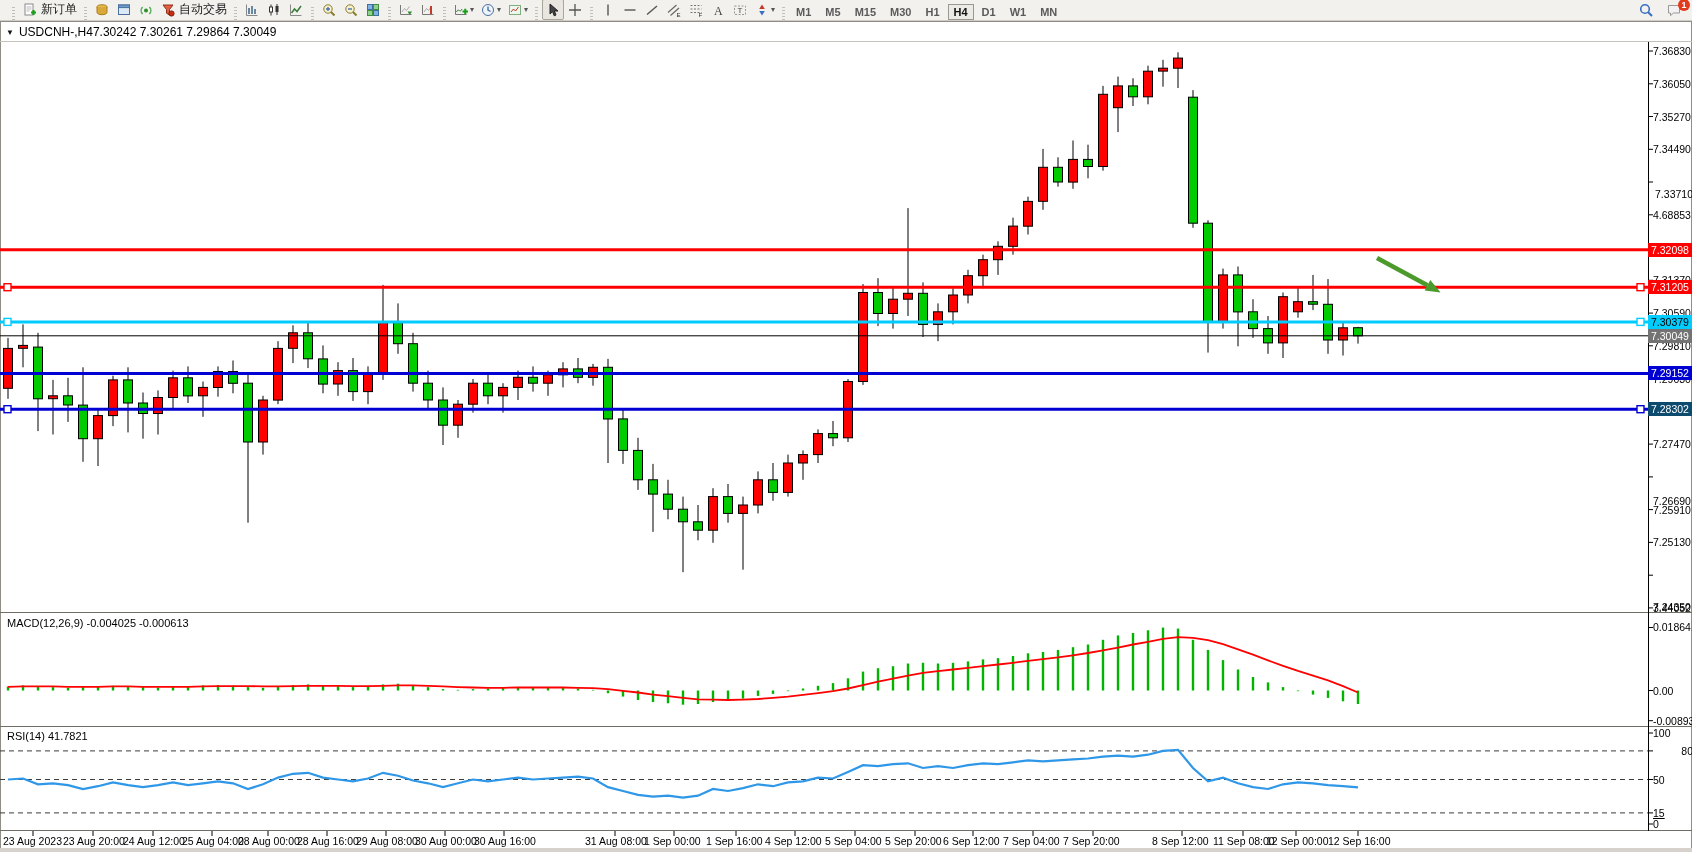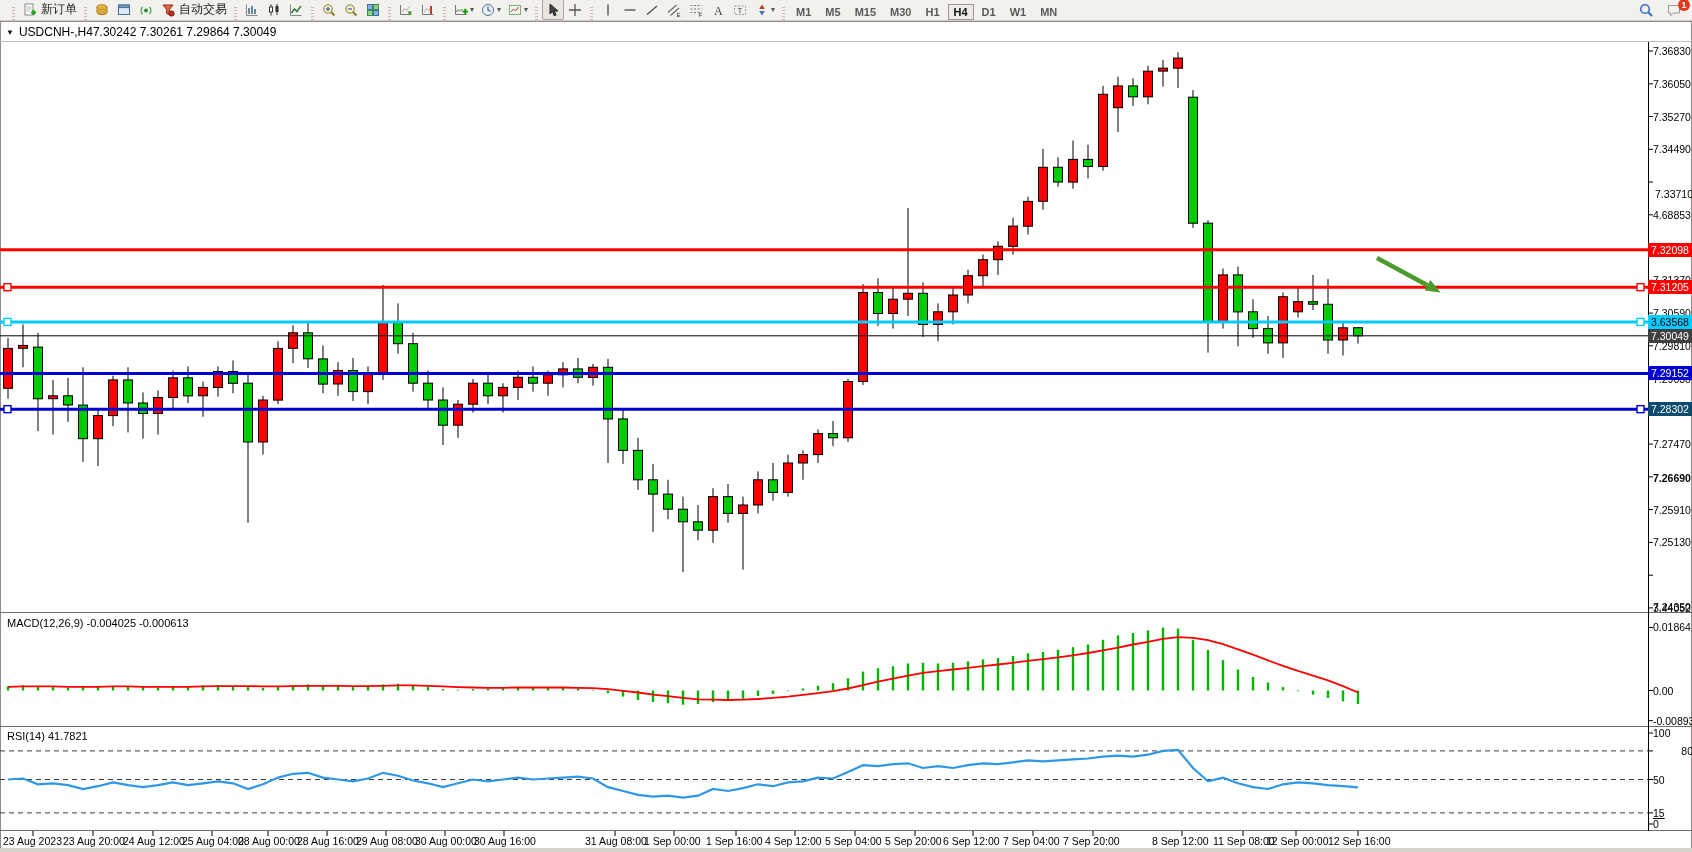--- a/index.html
+++ b/index.html
@@ -656,37 +656,37 @@
       <div class="axis-label" style="top:143px;">7.34490</div>
       <div class="axis-label" style="top:188px;text-align:right;">7.33710</div>
       <div class="axis-label" style="top:209px;">4.68853</div>
       <div class="axis-label" style="top:242px;">7.32150</div>
       <div class="axis-label" style="top:274px;">7.31370</div>
       <div class="axis-label" style="top:307px;">7.30590</div>
       <div class="axis-label" style="top:340px;">7.29810</div>
       <div class="axis-label" style="top:373px;">7.29030</div>
       <div class="axis-label" style="top:405px;">7.28250</div>
       <div class="axis-label" style="top:438px;">7.27470</div>
-      <div class="axis-label" style="top:472px;font-weight:bold;">7.26690</div>
+      <div class="axis-label" style="top:495px;">7.26690</div>
       <div class="axis-label" style="top:504px;">7.25910</div>
       <div class="axis-label" style="top:536px;">7.25130</div>
       <div class="axis-label" style="top:569px;margin-top:32px;">7.24350</div>
       <div class="axis-label" style="top:602px;">3.44052</div>
       <div class="axis-label" style="top:621px;">0.018641</div>
       <div class="axis-label" style="top:685px;">0.00</div>
       <div class="axis-label" style="top:715px;">-0.008934</div>
       <div class="axis-label" style="top:727px;">100</div>
       <div class="axis-label" style="top:745px;text-align:right;">80</div>
       <div class="axis-label" style="top:774px;">50</div>
       <div class="axis-label" style="top:807px;text-decoration:underline;">15</div>
       <div class="axis-label" style="top:818px;">0</div>
       <div class="tag" style="top:243px;background:#ff0000;color:#ffffff;">7.32098</div>
       <div class="tag" style="top:280px;background:#ff0000;color:#ffffff;">7.31205</div>
-      <div class="tag" style="top:315px;background:#00ccff;color:#000000;">3.63568</div>
-      <div class="tag" style="top:329px;background:#404040;color:#ffffff;">7.30049</div>
+      <div class="tag" style="top:315px;background:#00ccff;color:#000000;">7.30379</div>
+      <div class="tag" style="top:329px;background:#737373;color:#ffffff;">7.30049</div>
       <div class="tag" style="top:366px;background:#0000d2;color:#ffffff;">7.29152</div>
       <div class="tag" style="top:402px;background:#0c4a6e;color:#ffffff;">7.28302</div>
       <div class="time-label" style="left:3px;">23 Aug 2023</div>
       <div class="time-label" style="left:63px;">23 Aug 20:00</div>
       <div class="time-label" style="left:123px;">24 Aug 12:00</div>
       <div class="time-label" style="left:182px;">25 Aug 04:00</div>
       <div class="time-label" style="left:238px;">28 Aug 00:00</div>
       <div class="time-label" style="left:297px;">28 Aug 16:00</div>
       <div class="time-label" style="left:356px;">29 Aug 08:00</div>
       <div class="time-label" style="left:415px;">30 Aug 00:00</div>

